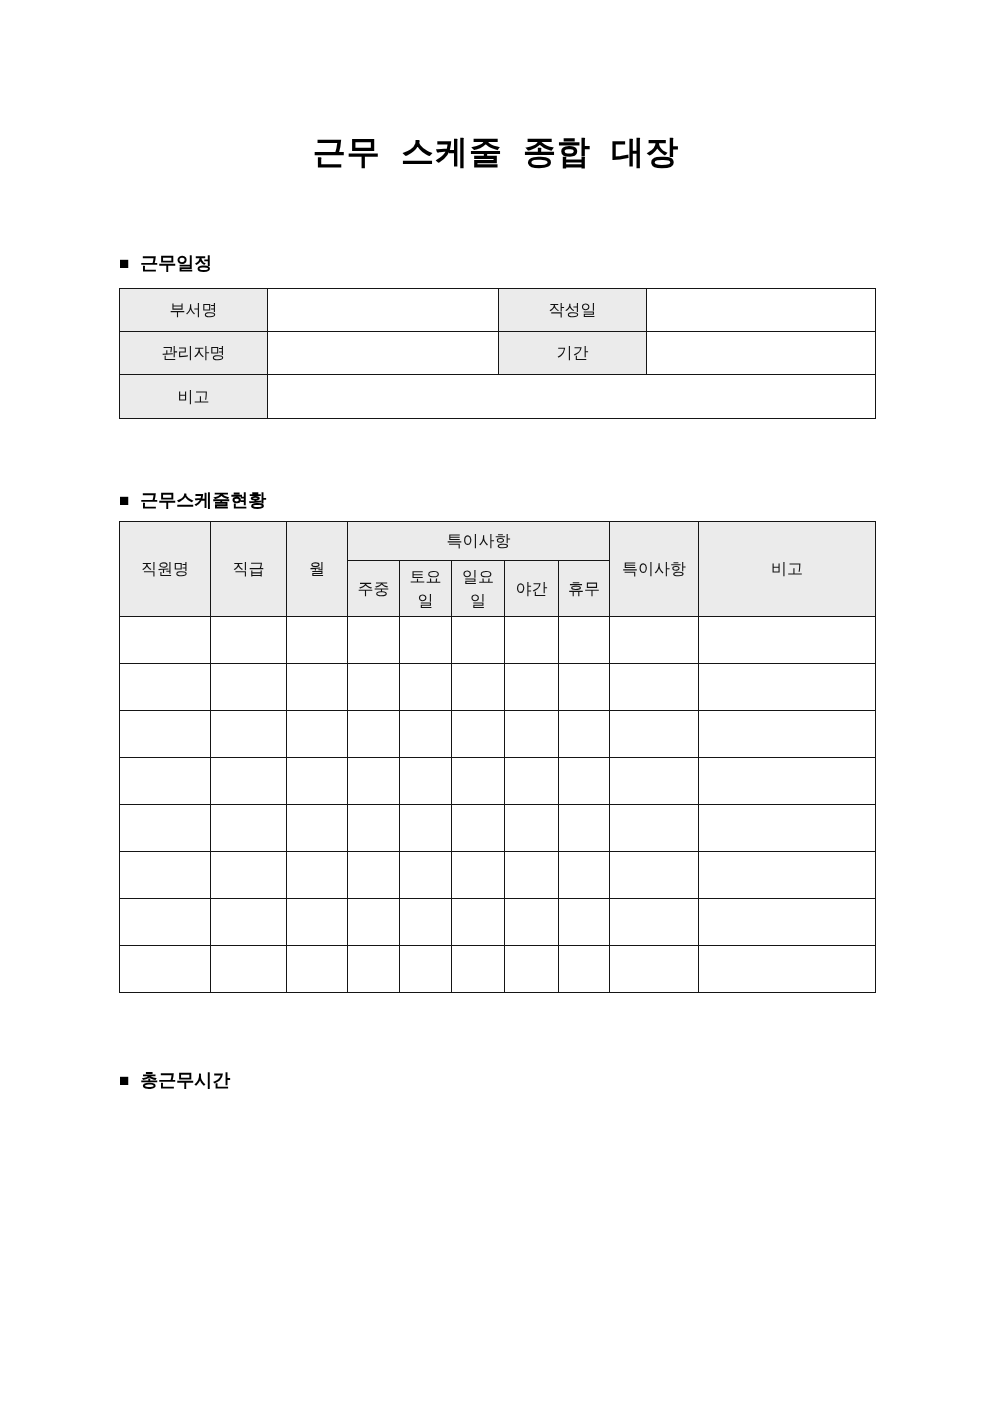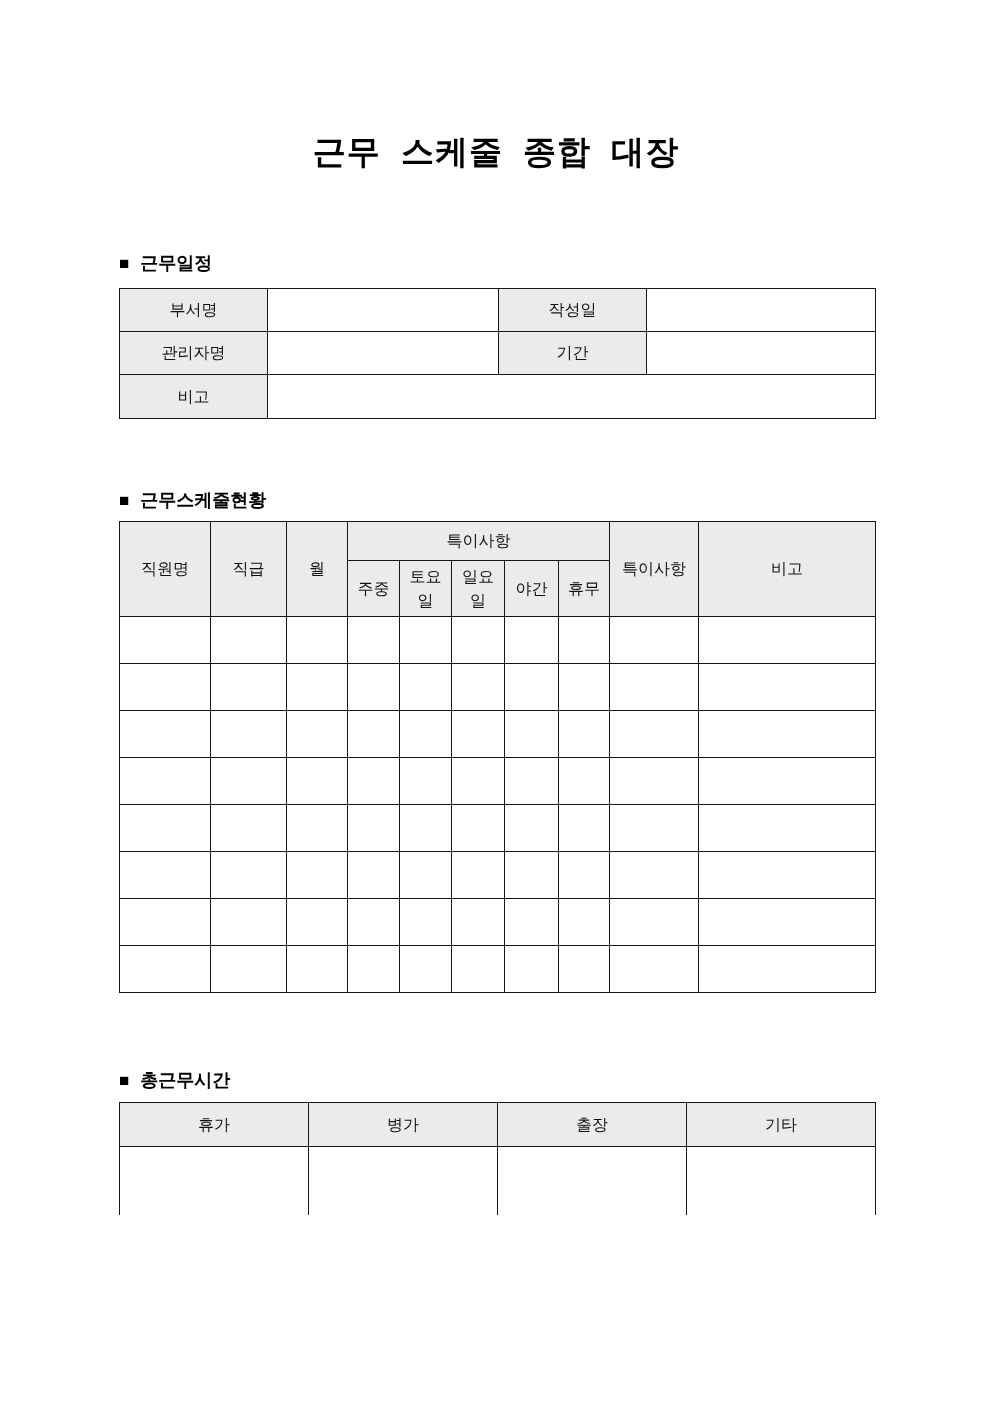--- a/index.html
+++ b/index.html
@@ -264,38 +264,14 @@
           <td></td>
       </tr>
     </tbody>
   </table>
 
   <div class="section-heading" id="heading-notes">
     <span class="marker">■</span>
     <span>총근무시간</span>
   </div>
 
-  <table class="form-table" id="table-notes">
-    <colgroup>
-      <col style="width:189px">
-        <col style="width:189px">
-        <col style="width:189px">
-        <col style="width:189px">
-    </colgroup>
-    <thead>
-      <tr class="head">
-        <th>휴가</th>
-        <th>병가</th>
-        <th>출장</th>
-        <th>기타</th>
-      </tr>
-    </thead>
-    <tbody>
-      <tr class="body">
-        <td></td>
-        <td></td>
-        <td></td>
-        <td></td>
-      </tr>
-    </tbody>
-  </table>
 
 </div>
 
 </body></html>

